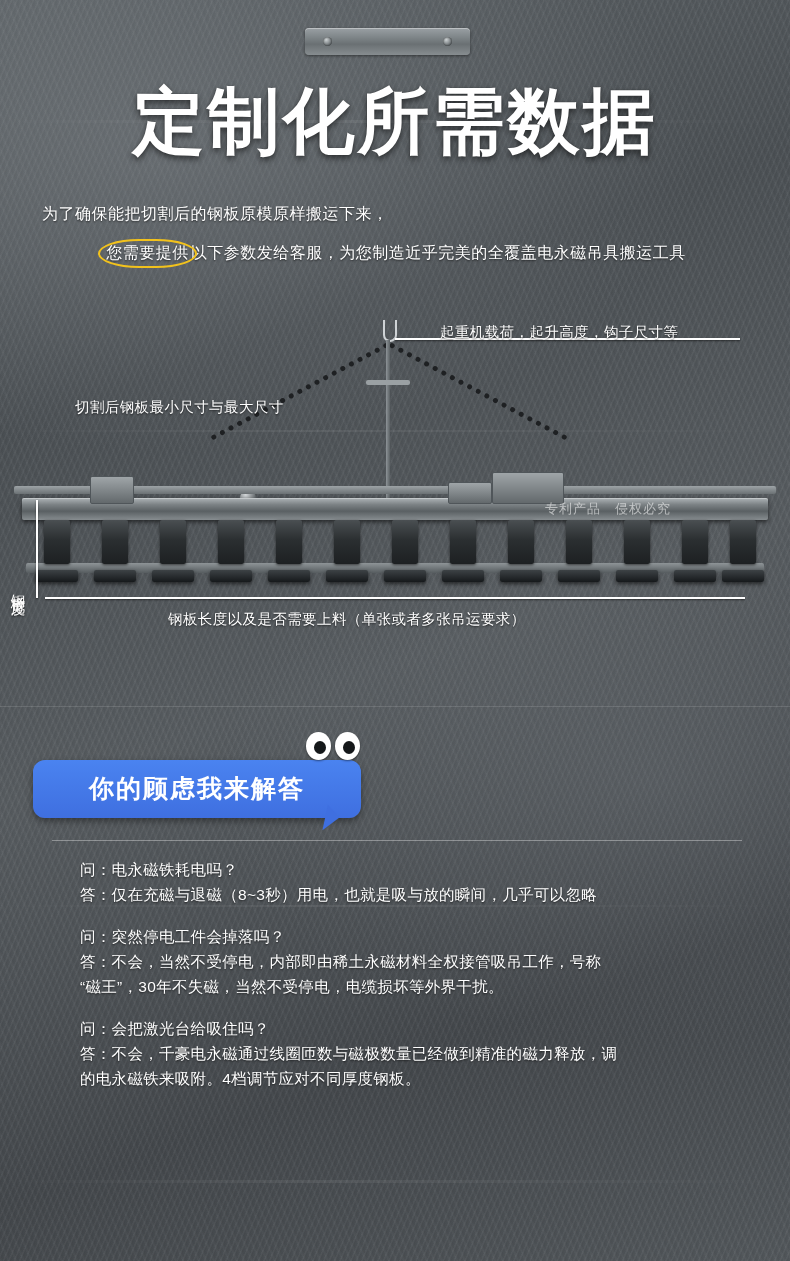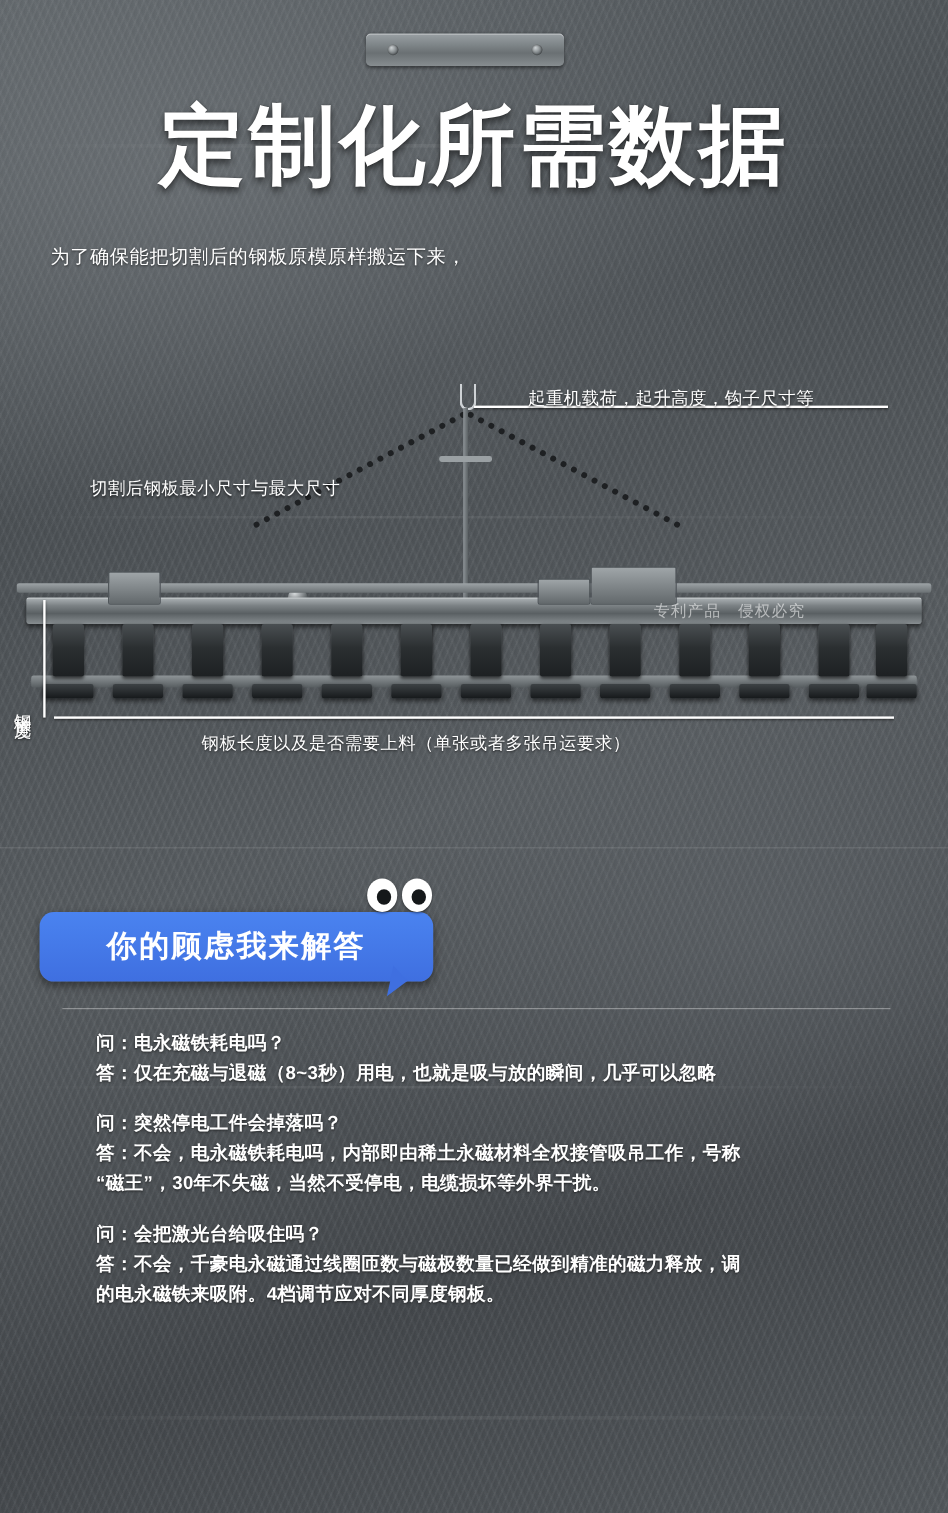--- a/index.html
+++ b/index.html
@@ -347,21 +347,21 @@
     position: absolute;
     left: 80px;
     top: 857px;
     width: 650px;
     color: #ffffff;
     font-size: 15.5px;
     line-height: 25px;
     letter-spacing: 0.3px;
     text-shadow: 0 1px 2px rgba(0,0,0,0.6);
   }
-  .qa { margin-bottom: 17px; font-weight: bold; }
+  .qa { margin-bottom: 17px; }
   .qa p { margin: 0; }
   .q { white-space: nowrap; }
 </style>
 </head>
 <body>
 
 <div id="page">
 
   <div class="streak" style="left:0;top:120px;width:790px;height:3px;"></div>
   <div class="streak" style="left:0;top:430px;width:790px;height:2px;"></div>
@@ -369,20 +369,23 @@
   <div class="streak" style="left:0;top:1180px;width:790px;height:3px;"></div>
 
   <div class="plate">
     <div class="bolt left"></div>
     <div class="bolt right"></div>
   </div>
 
   <div class="headline">定制化所需数据</div>
 
   <div class="sub1">为了确保能把切割后的钢板原模原样搬运下来，</div>
+  <div class="sub2">
+    <span class="hl">您需要提供</span><span>以下参数发给客服，为您制造近乎完美的全覆盖电永磁吊具搬运工具</span>
+  </div>
 
   <div class="product-area">
 
     <div class="hook"></div>
     <div class="chain" style="left:388px;top:42px;width:200px;transform:rotate(152deg);"></div>
     <div class="chain" style="left:390px;top:42px;width:200px;transform:rotate(28deg);"></div>
     <div class="pulley" style="left:240px;top:190px;"></div>
     <div class="pulley" style="left:536px;top:190px;"></div>
 
     <div class="mast"></div>
@@ -454,21 +457,21 @@
 
   <div class="faq">
 
     <div class="qa">
       <p class="q">问：电永磁铁耗电吗？</p>
       <p>答：仅在充磁与退磁（8~3秒）用电，也就是吸与放的瞬间，几乎可以忽略</p>
     </div>
 
     <div class="qa">
       <p class="q">问：突然停电工件会掉落吗？</p>
-      <p>答：不会，电永磁铁耗电吗，内部即由稀土永磁材料全权接管吸吊工作，号称</p>
+      <p>答：不会，当然不受停电，内部即由稀土永磁材料全权接管吸吊工作，号称</p>
       <p>“磁王”，30年不失磁，当然不受停电，电缆损坏等外界干扰。</p>
     </div>
 
     <div class="qa">
       <p class="q">问：会把激光台给吸住吗？</p>
       <p>答：不会，千豪电永磁通过线圈匝数与磁极数量已经做到精准的磁力释放，调</p>
       <p>的电永磁铁来吸附。4档调节应对不同厚度钢板。</p>
     </div>
 
 

